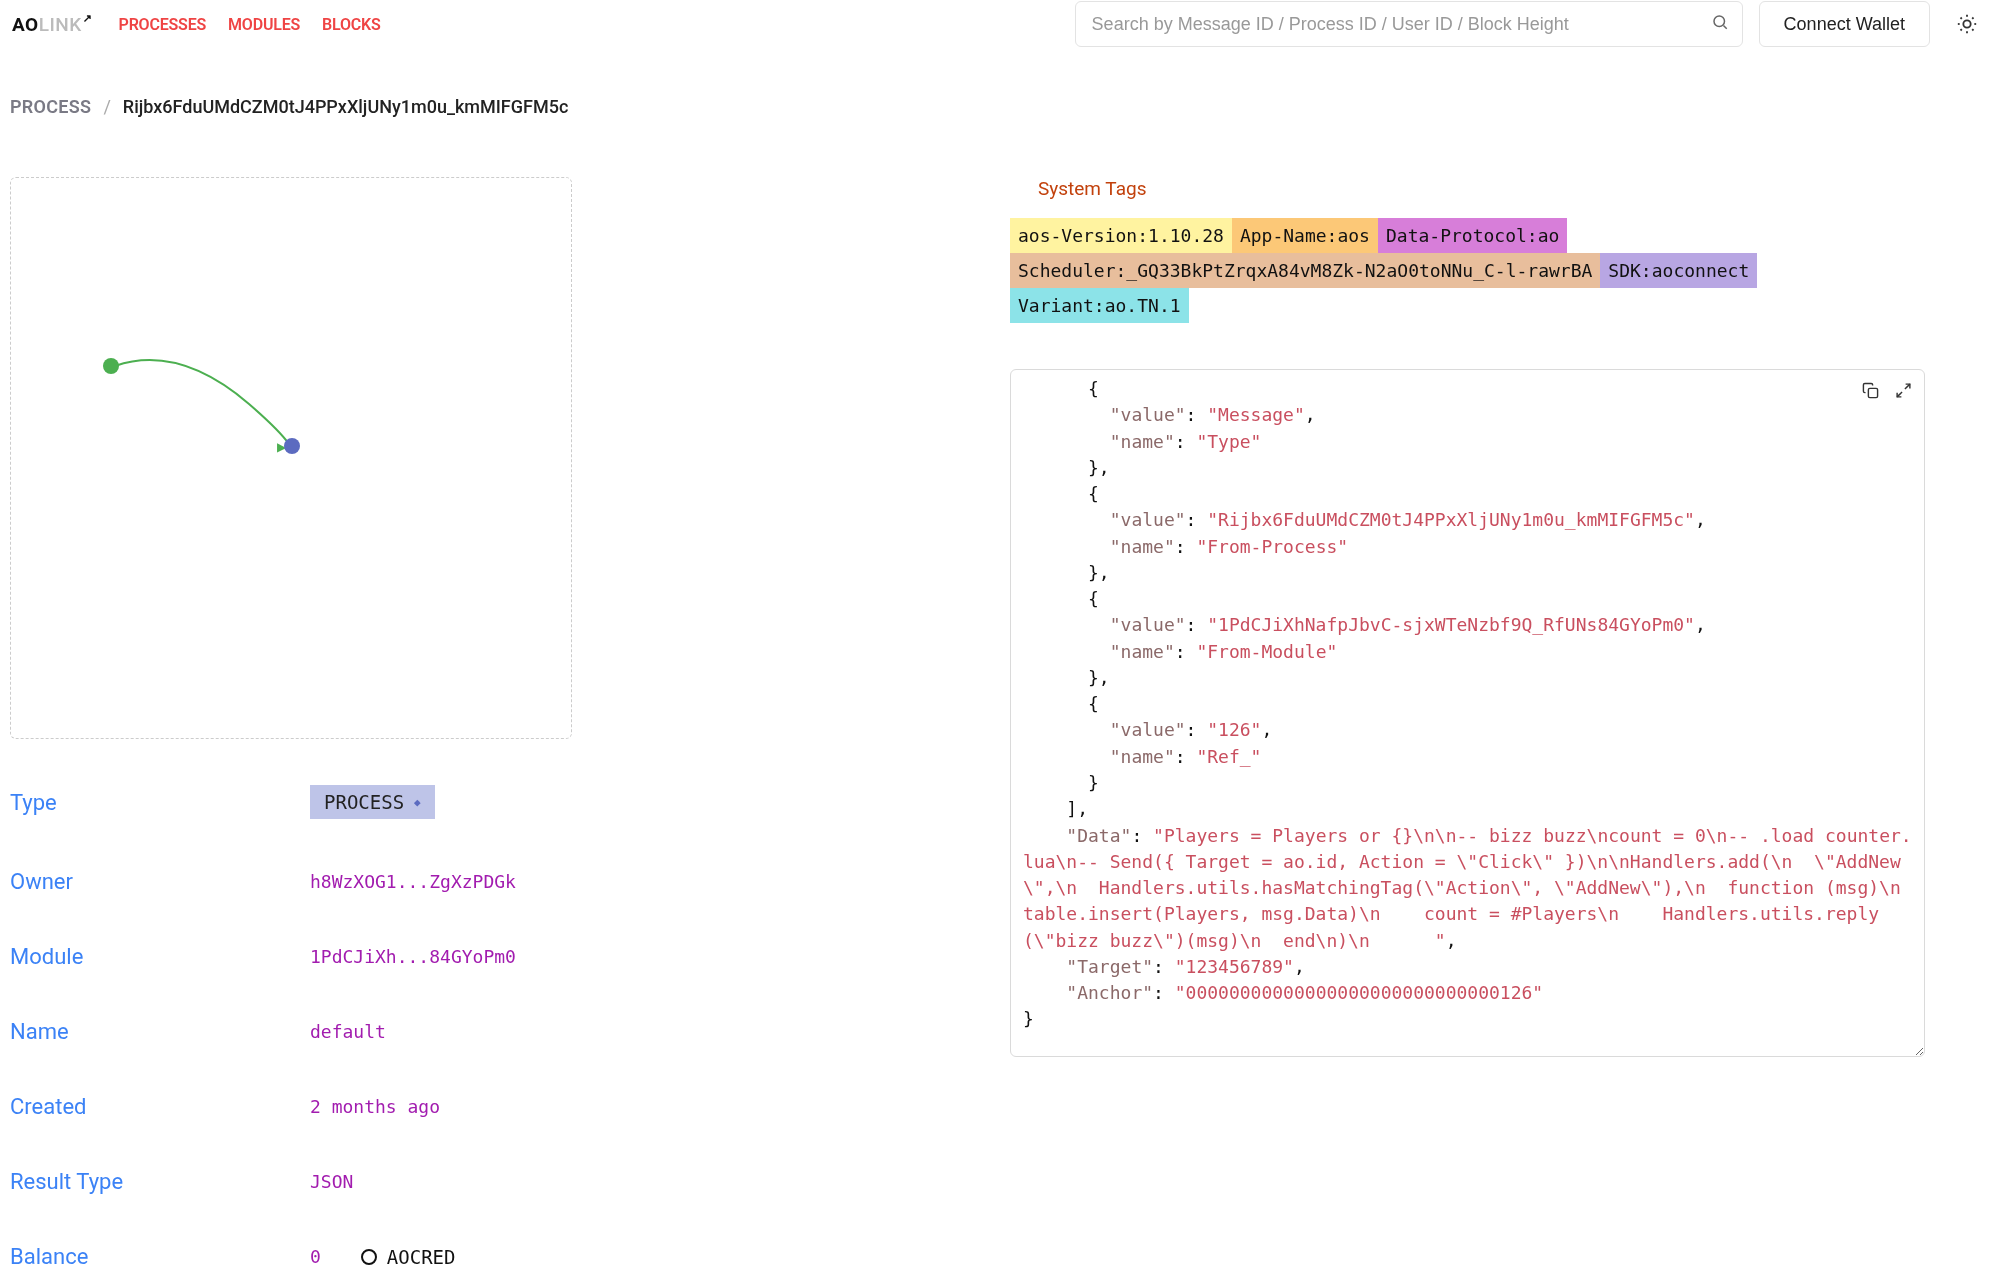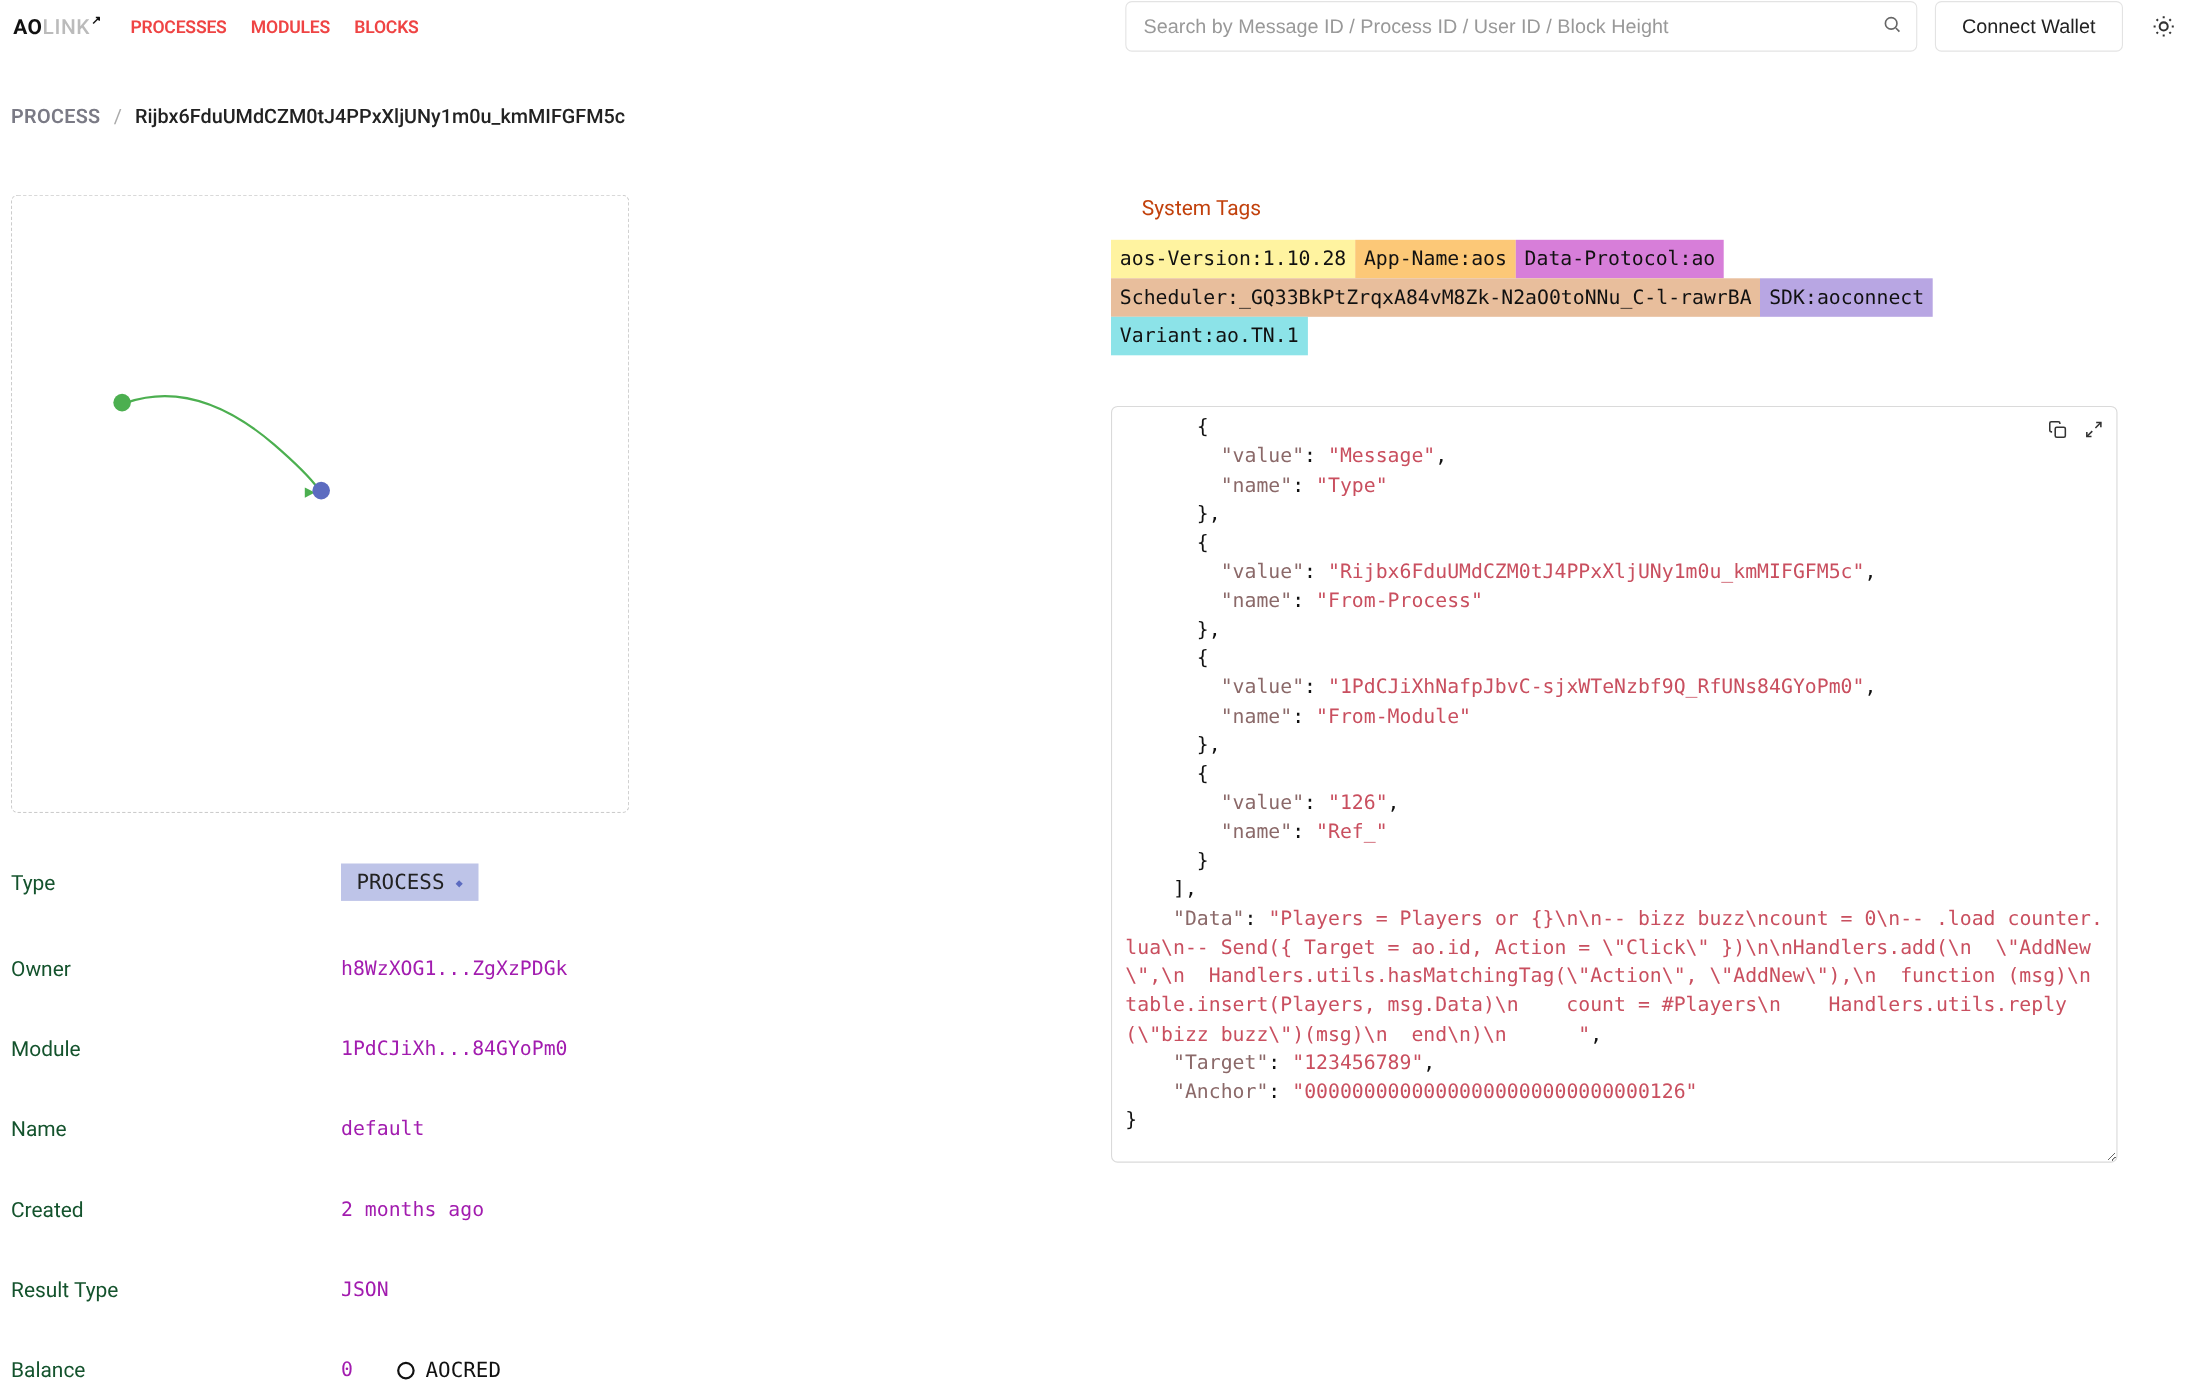--- a/index.html
+++ b/index.html
@@ -40,21 +40,21 @@
   .nav-link {
     color: #ef4444;
     font-size: 16px;
     font-weight: 600;
     text-decoration: none;
     letter-spacing: -0.2px;
   }
   .search-wrap {
     margin-left: auto;
     position: relative;
-    width: 720px;
+    width: 668px;
   }
   .search {
     width: 100%;
     height: 46px;
     border: 1px solid #e3e3e3;
     border-radius: 6px;
     padding: 0 44px 0 16px;
     font-size: 18px;
     color: #333;
     outline: none;
@@ -141,22 +141,22 @@
     display: flex;
     flex-direction: column;
     gap: 50px;
   }
   .detail-row {
     display: flex;
     align-items: center;
   }
   .detail-label {
     width: 300px;
-    color: #14532d;
-    font-size: 19px;
+    color: #3b82f6;
+    font-size: 22px;
     font-weight: 400;
   }
   .detail-value {
     font-family: "SFMono-Regular", Consolas, monospace;
     font-size: 18px;
     color: #a21caf;
   }
   .process-badge {
     background: #bec4e8;
     padding: 6px 14px;

